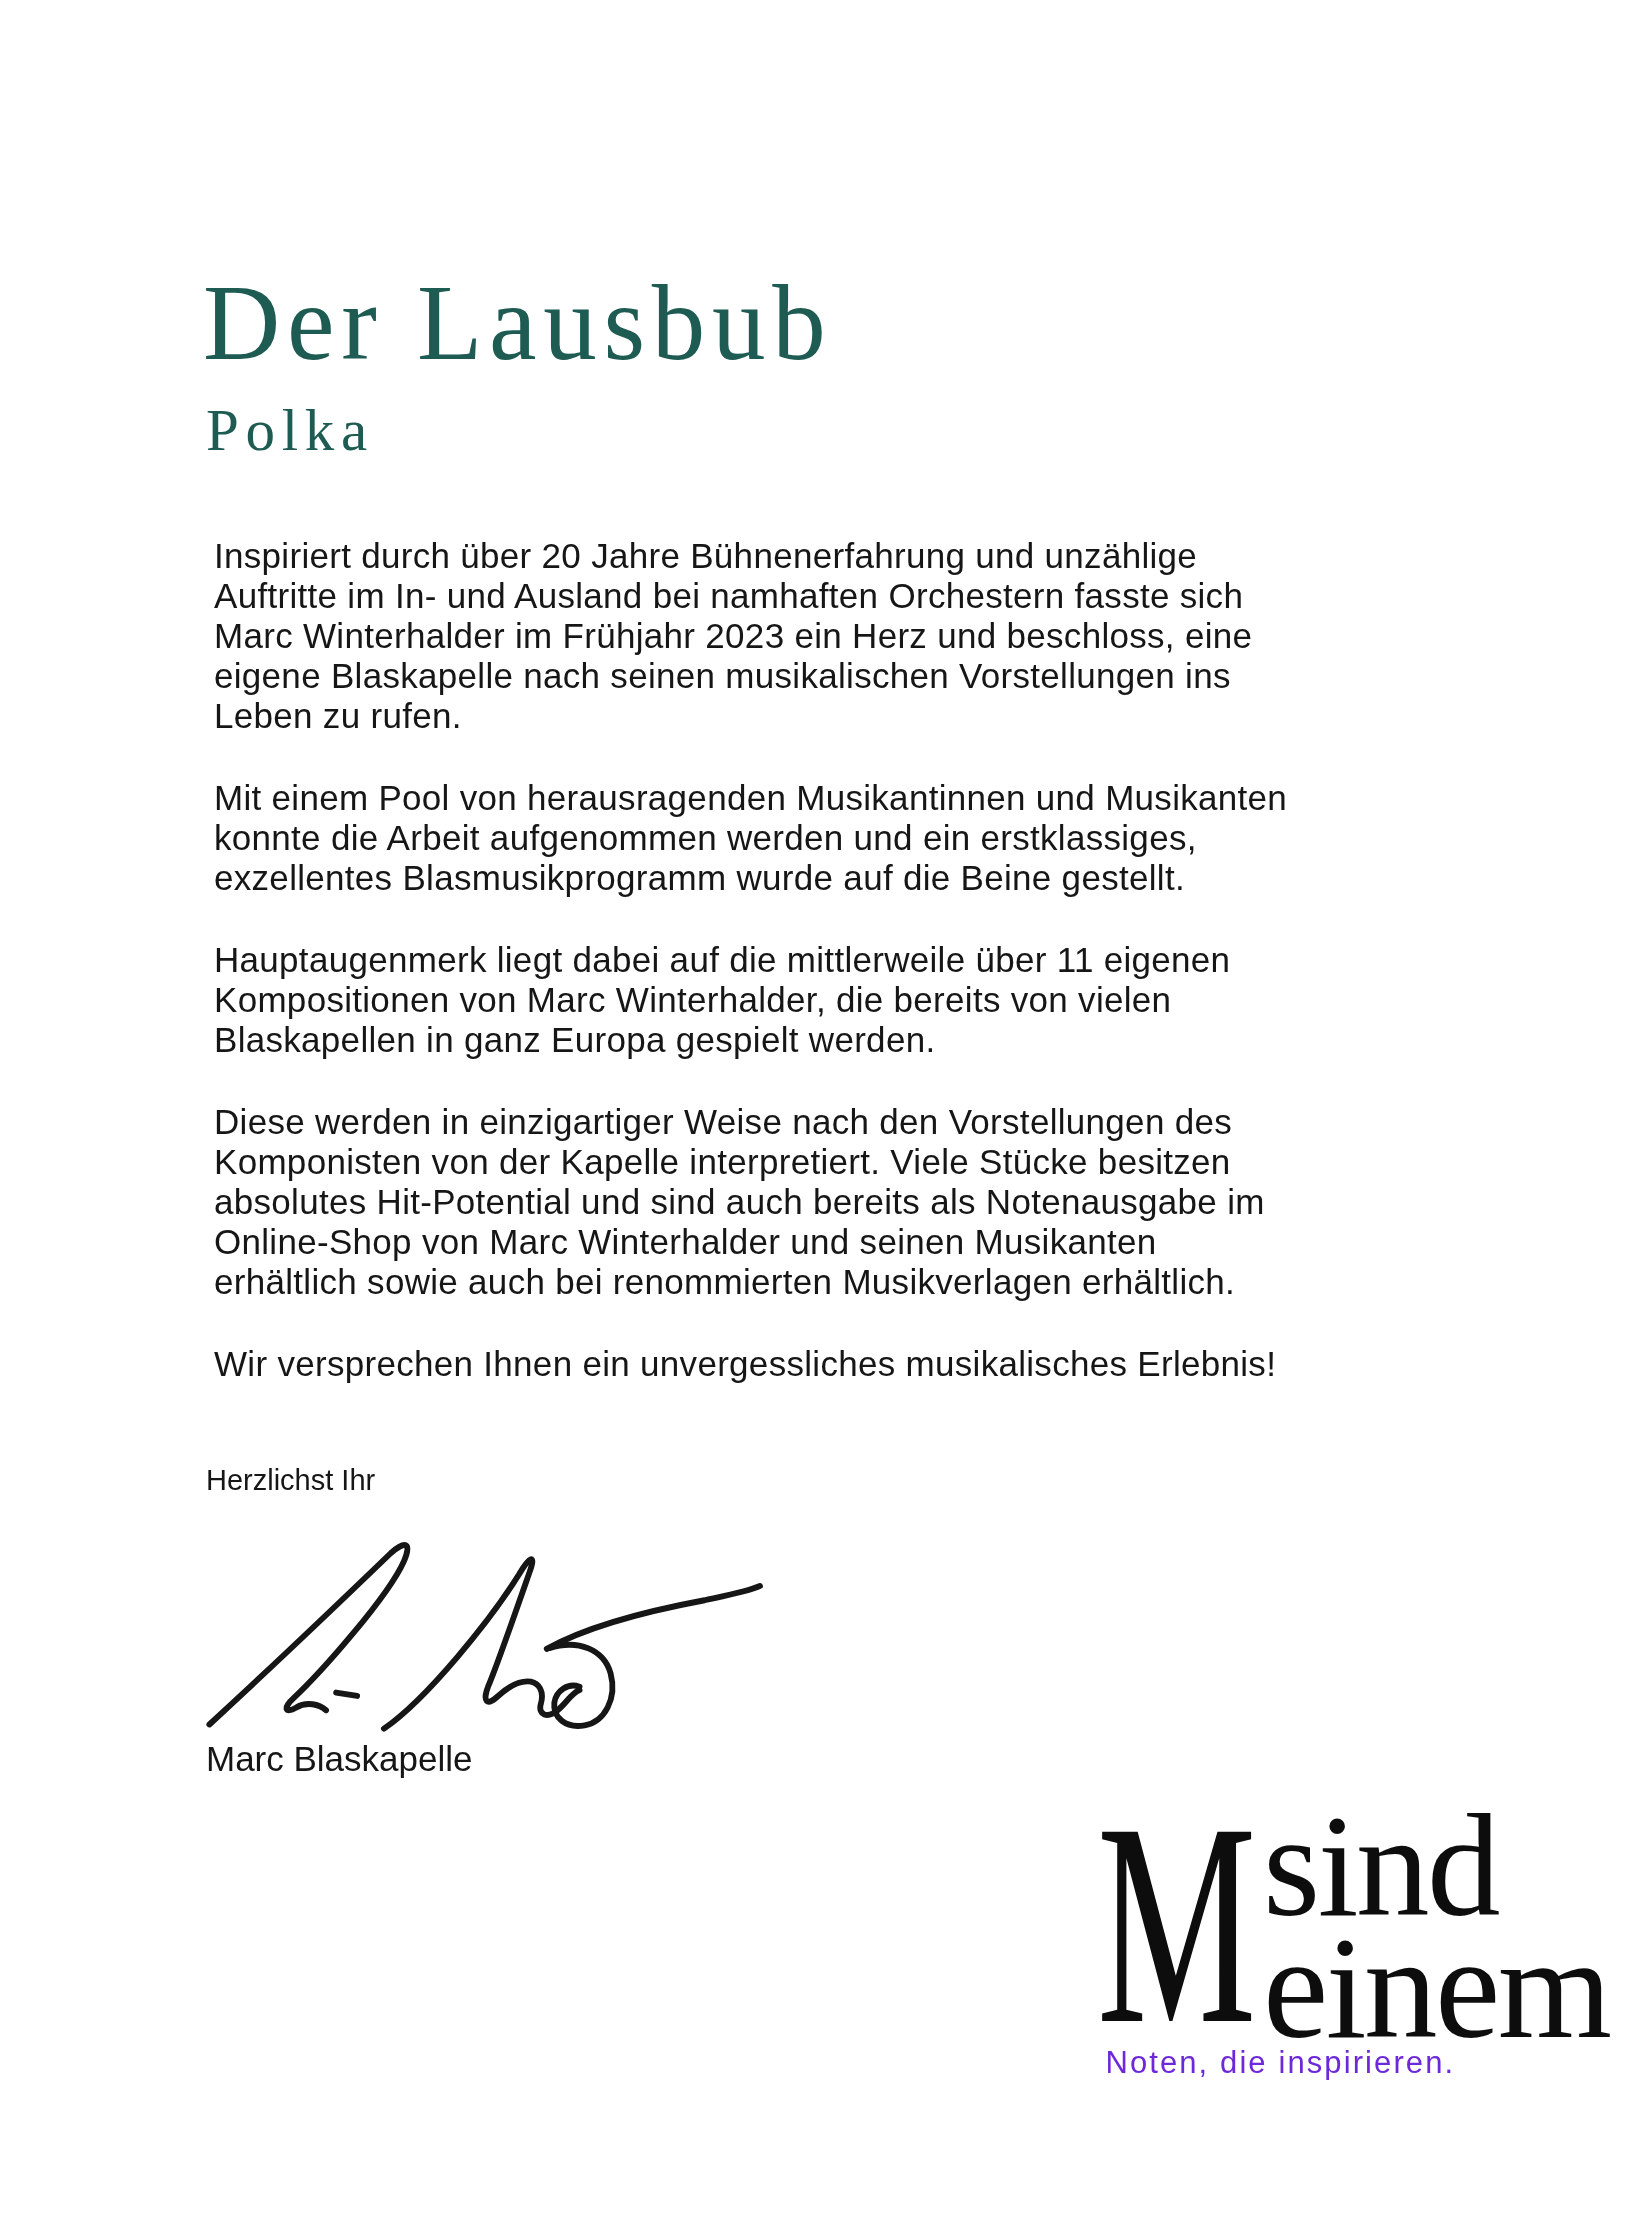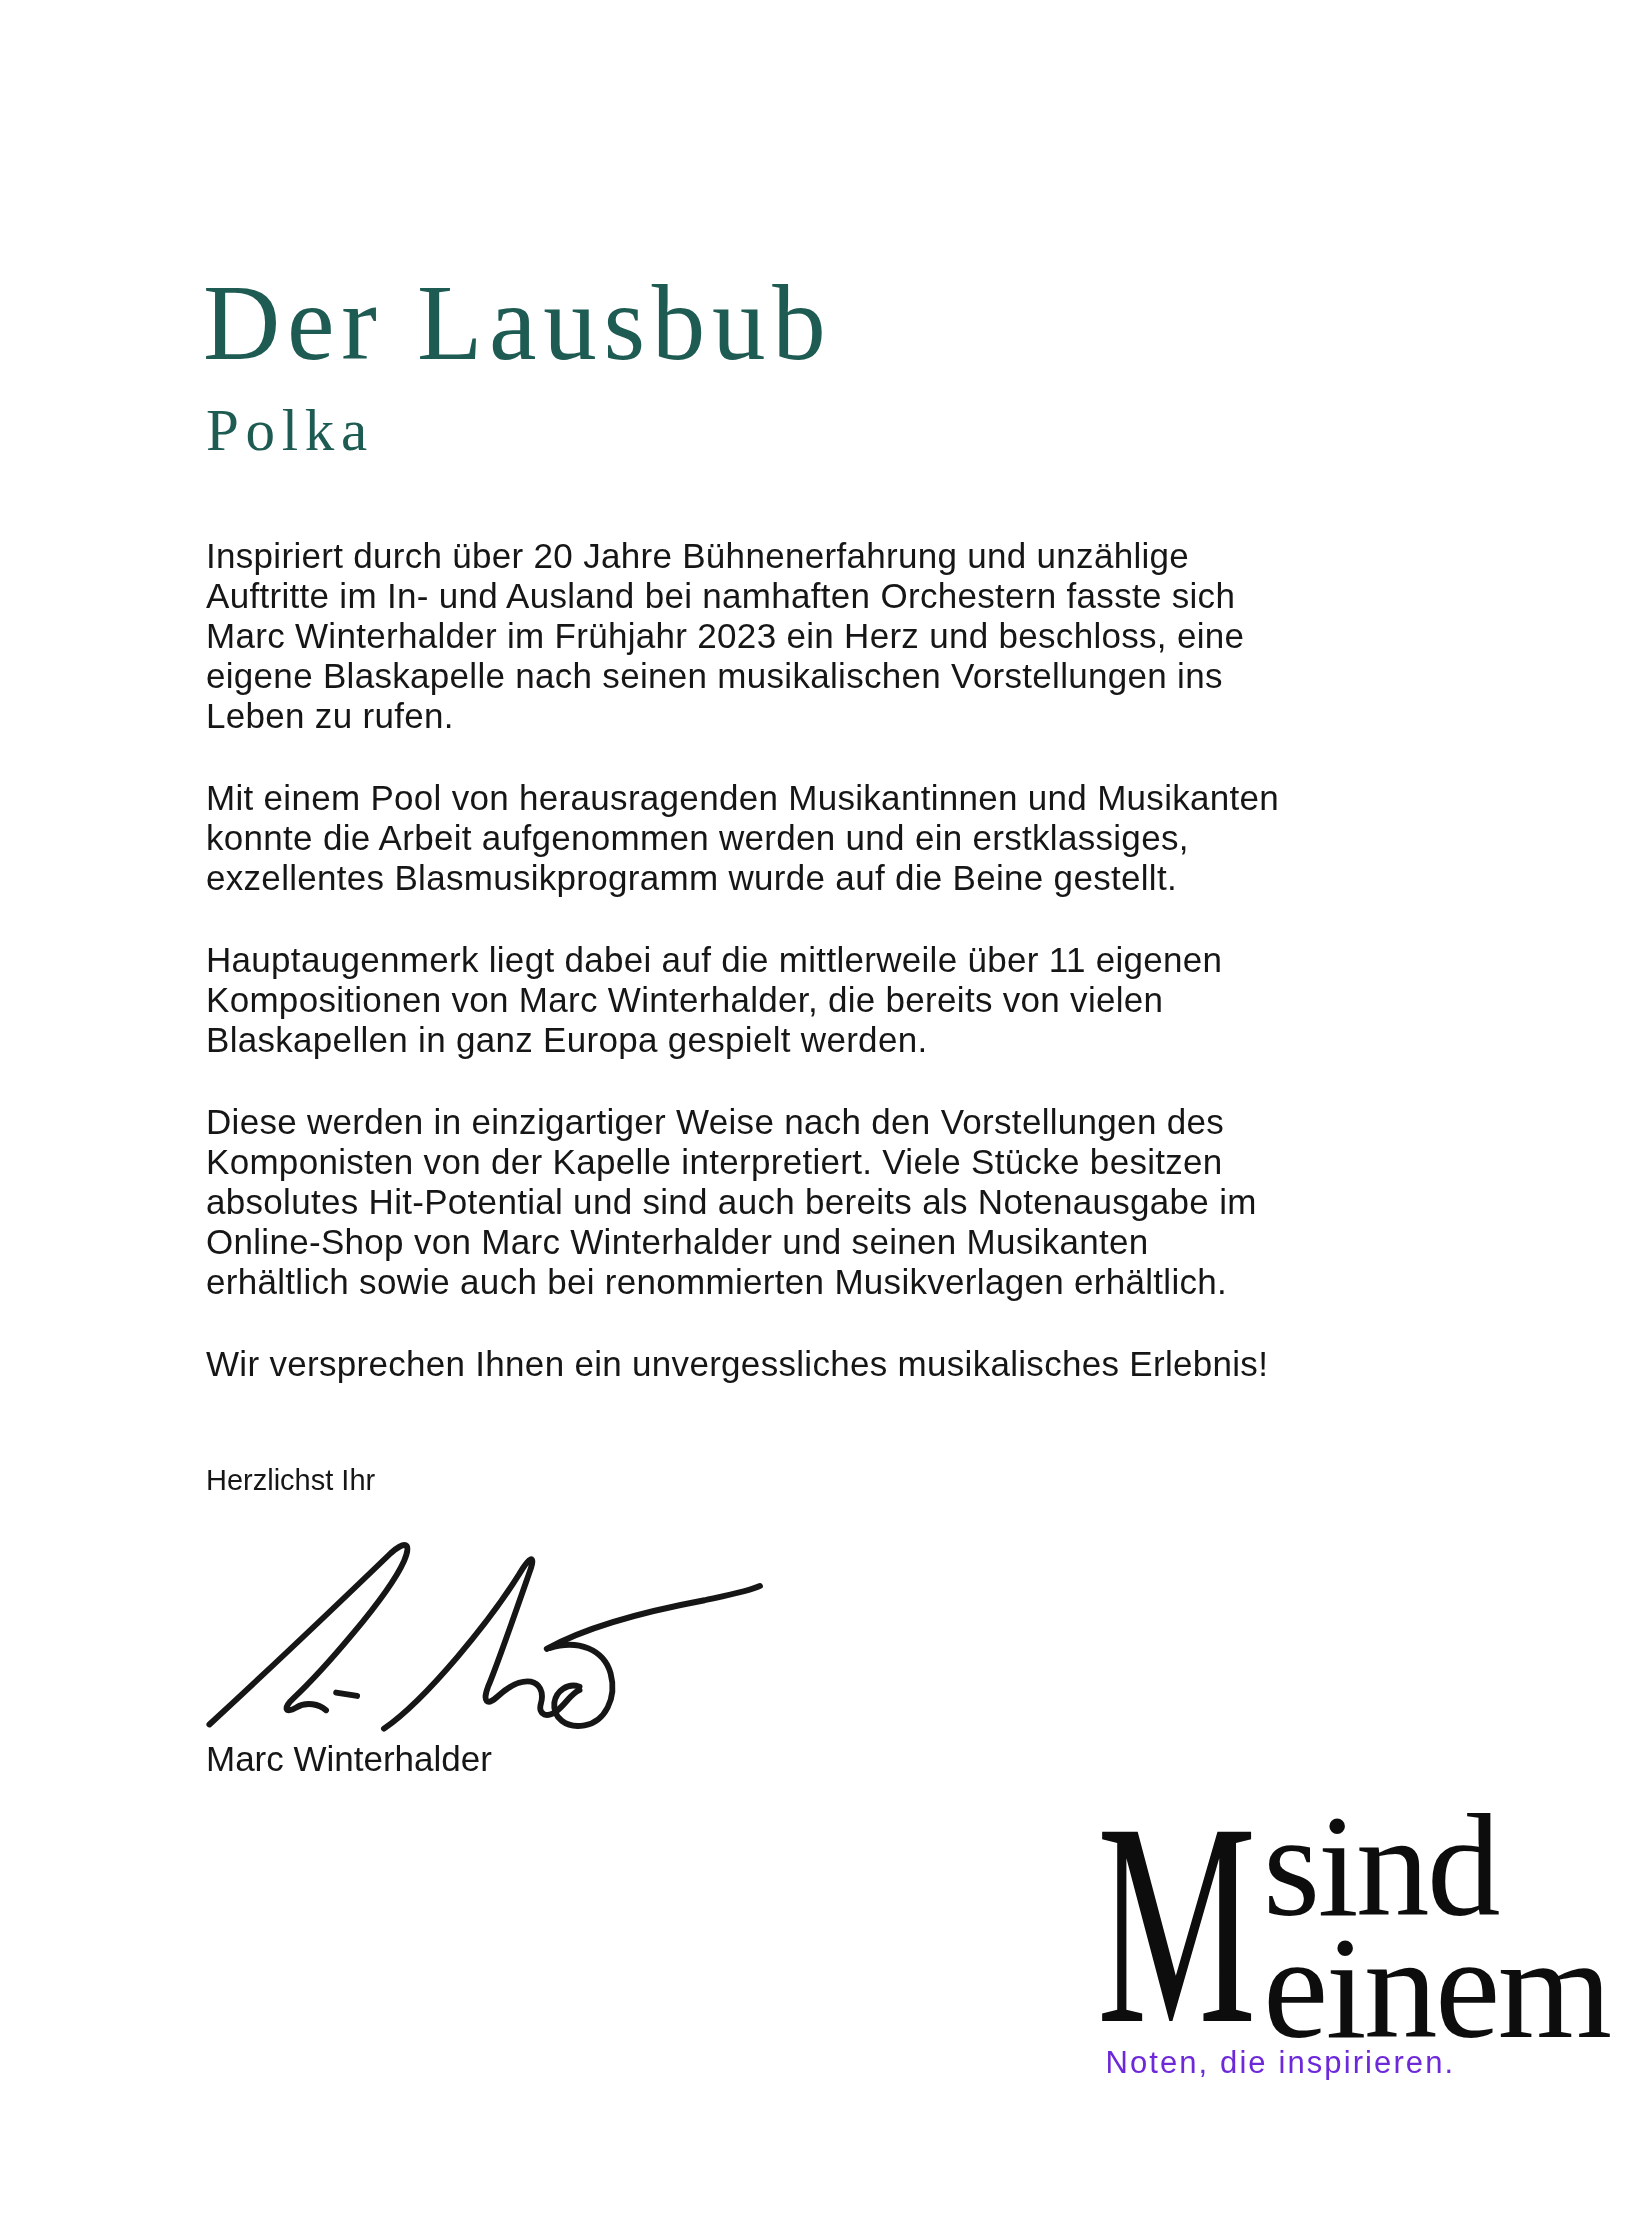--- a/index.html
+++ b/index.html
@@ -43,21 +43,21 @@
     left: 206px;
     top: 536px;
     width: 1225px;
     font-size: 35px;
     line-height: 40px;
     letter-spacing: 0.3px;
     color: #161616;
   }
   .para {
     white-space: pre-line;
-    margin: 0 0 42px 0;
+    margin: 0 0 42px 8px;
   }
   .para:last-child { margin-bottom: 0; }
   .salutation {
     position: absolute;
     left: 206px;
     top: 1460px;
     font-size: 29px;
     line-height: 40px;
     color: #161616;
     white-space: nowrap;
@@ -158,21 +158,21 @@
   <div class="salutation">Herzlichst Ihr</div>
 
   <svg class="signature" viewBox="0 0 672 232" aria-hidden="true">
     <path class="sig-stroke" d="M 10 222 C 60 176, 172 70, 226 18 C 244 2, 251 6, 242 27 C 223 70, 142 161, 110 191 C 97 203, 101 209, 113 202 C 126 194, 141 198, 149 205"></path>
     <path class="sig-stroke" d="M 161 184 L 186 188"></path>
     <path class="sig-stroke" d="M 218 227 C 270 191, 346 96, 379 43 C 392 21, 399 19, 392 39 C 378 79, 353 151, 342 177 C 335 195, 341 200, 353 189 C 366 177, 379 169, 393 171 C 403 173, 409 183, 405 197 C 401 211, 413 215, 425 205 C 435 197, 441 185, 451 181"></path>
     <path class="sig-stroke" d="M 412 132 C 455 108, 525 88, 600 74 C 628 68, 654 63, 666 57"></path>
     <path class="sig-stroke" d="M 415 131 C 450 120, 480 133, 488 161 C 496 191, 481 219, 457 223 C 435 227, 419 214, 421 196 C 423 182, 437 172, 451 177"></path>
   </svg>
 
-  <div class="signer-name">Marc Winterhalder</div>
+  <div class="signer-name">Marc Blaskapelle</div>
 
   <div class="logo">
     <span class="logo-m">M</span>
     <span class="logo-word logo-word-top">sind</span>
     <span class="logo-word logo-word-bottom">einem</span>
     <div class="logo-tagline">Noten, die inspirieren.</div>
   </div>
 
 </div>
 

